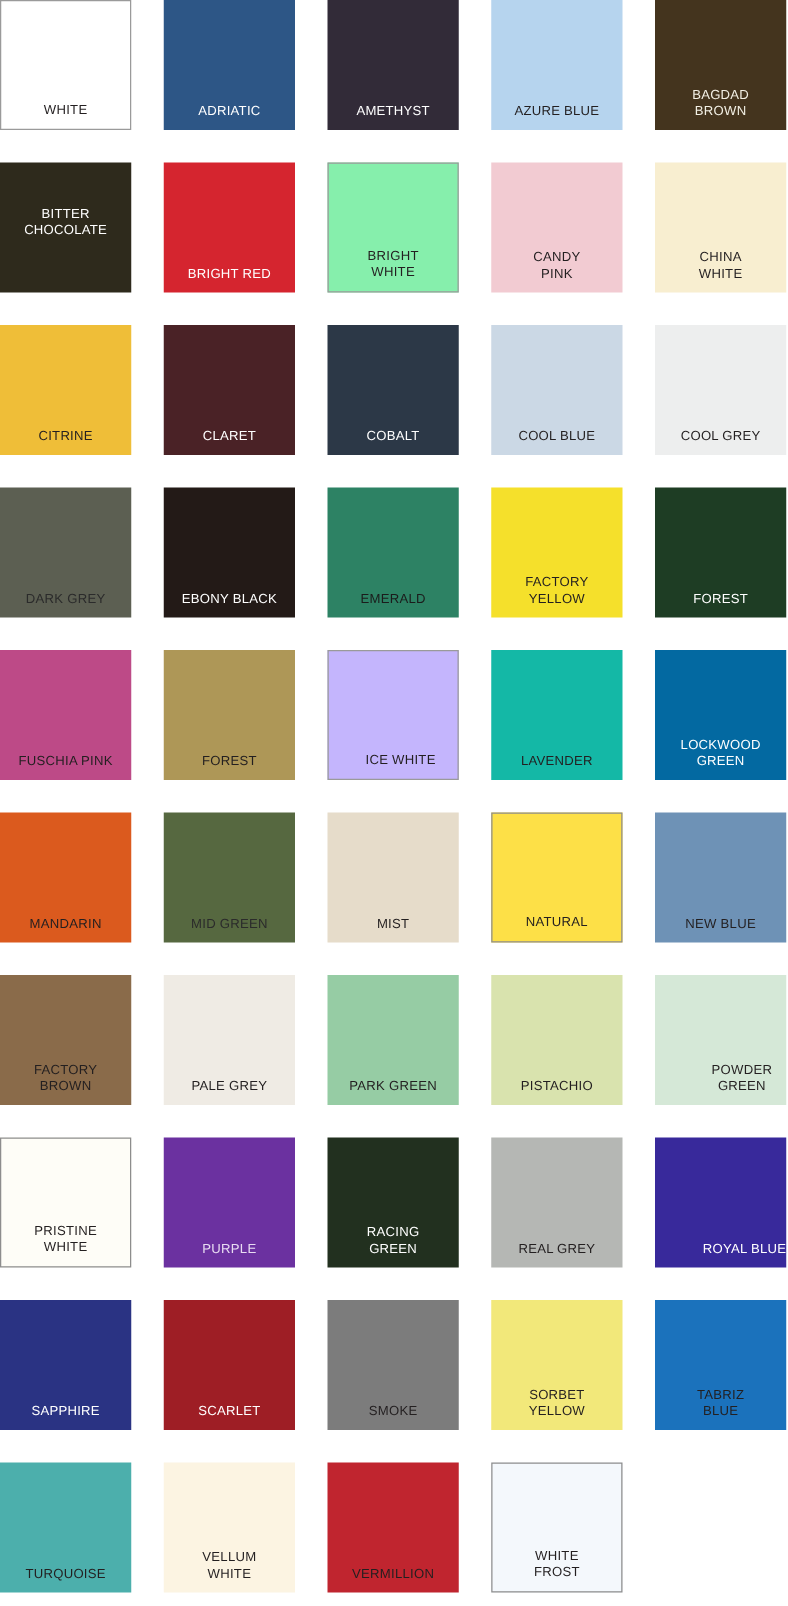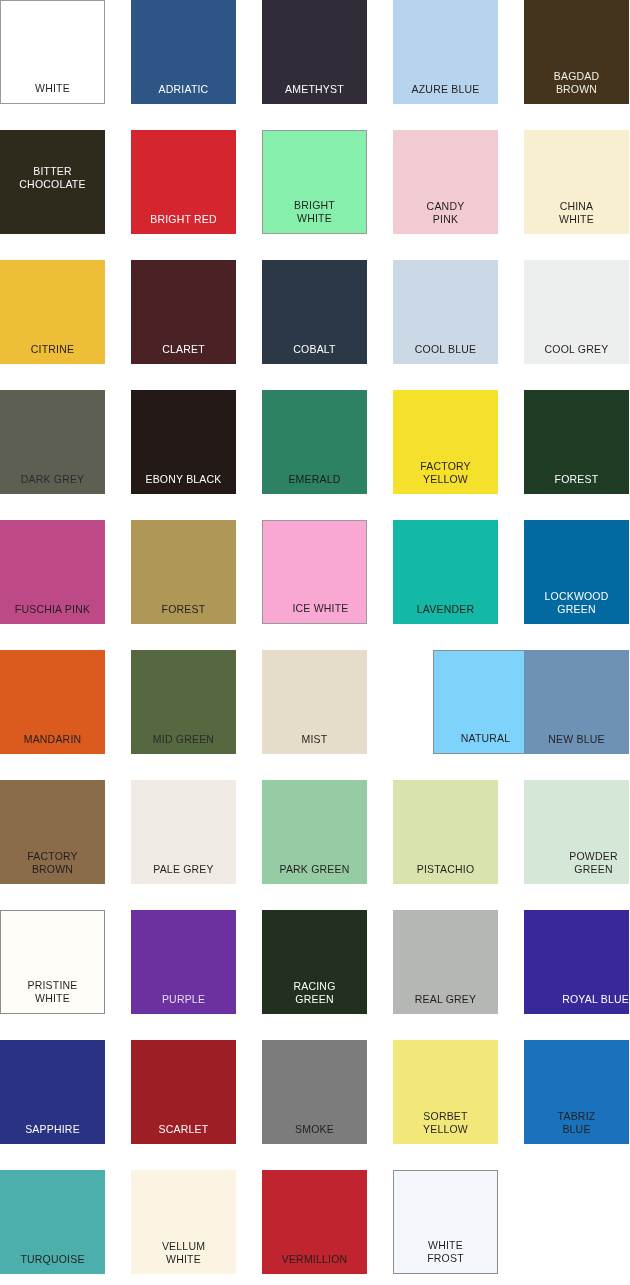--- a/index.html
+++ b/index.html
@@ -120,40 +120,40 @@
     </div>
     <div class="swatch" style="background-color: rgb(30, 61, 36);">
       <span class="swatch-label" style="color: rgb(255, 255, 255);">FOREST</span>
     </div>
     <div class="swatch" style="background-color: rgb(189, 74, 135);">
       <span class="swatch-label" style="color: rgb(35, 31, 32);">FUSCHIA PINK</span>
     </div>
     <div class="swatch" style="background-color: rgb(174, 151, 87);">
       <span class="swatch-label" style="color: rgb(35, 31, 32);">FOREST</span>
     </div>
-    <div class="swatch bordered" style="background-color: #f9a8d4; border-color: rgb(154, 154, 154); padding-left: 12px;">
+    <div class="swatch bordered" style="background-color: #c4b5fd; border-color: rgb(154, 154, 154); padding-left: 12px;">
       <span class="swatch-label" style="color: rgb(35, 31, 32);">ICE WHITE</span>
     </div>
     <div class="swatch" style="background-color: #14b8a6;">
       <span class="swatch-label" style="color: rgb(35, 31, 32);">LAVENDER</span>
     </div>
     <div class="swatch" style="background-color: #0369a1;">
       <span class="swatch-label" style="color: rgb(255, 255, 255);">LOCKWOOD
 GREEN</span>
     </div>
     <div class="swatch" style="background-color: rgb(219, 90, 30);">
       <span class="swatch-label" style="color: rgb(35, 31, 32);">MANDARIN</span>
     </div>
     <div class="swatch" style="background-color: rgb(86, 104, 64);">
       <span class="swatch-label" style="color: rgb(43, 43, 43);">MID GREEN</span>
     </div>
     <div class="swatch" style="background-color: rgb(230, 220, 202);">
       <span class="swatch-label" style="color: rgb(35, 31, 32);">MIST</span>
     </div>
-    <div class="swatch bordered" style="background-color: #7dd3fc; border-color: rgb(141, 141, 141); margin-left: 40px;">
+    <div class="swatch bordered" style="background-color: #fde047; border-color: rgb(141, 141, 141);">
       <span class="swatch-label" style="color: rgb(35, 31, 32);">NATURAL</span>
     </div>
     <div class="swatch" style="background-color: rgb(110, 146, 182);">
       <span class="swatch-label" style="color: rgb(35, 31, 32);">NEW BLUE</span>
     </div>
     <div class="swatch" style="background-color: rgb(138, 107, 74);">
       <span class="swatch-label" style="color: rgb(35, 31, 32);">FACTORY
 BROWN</span>
     </div>
     <div class="swatch" style="background-color: rgb(239, 235, 228);">

